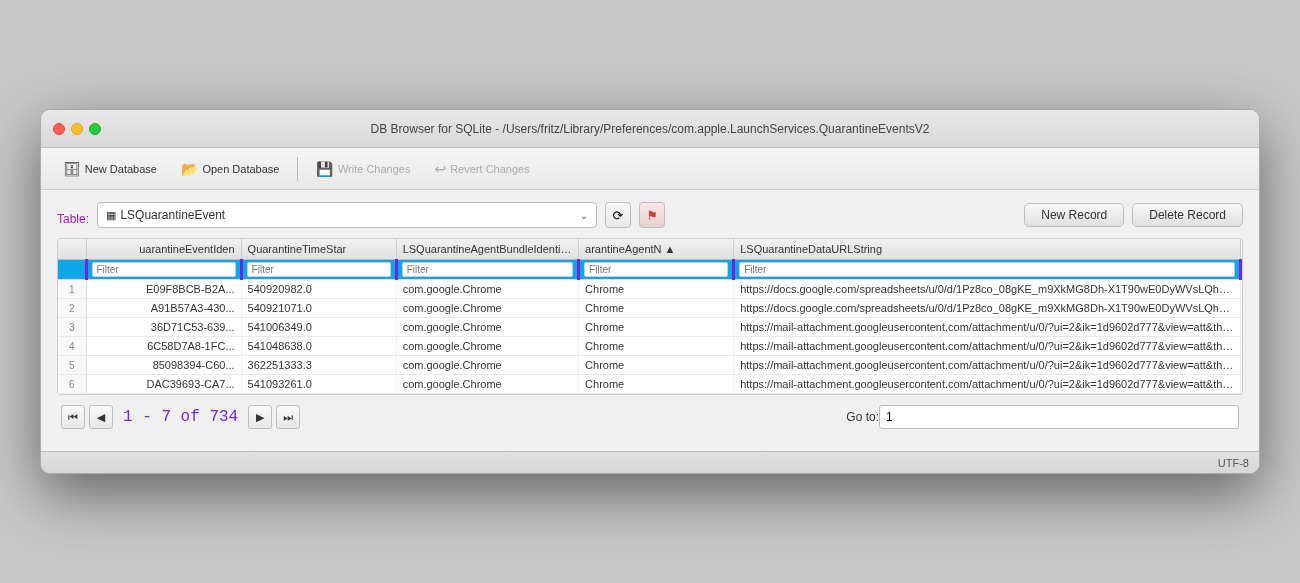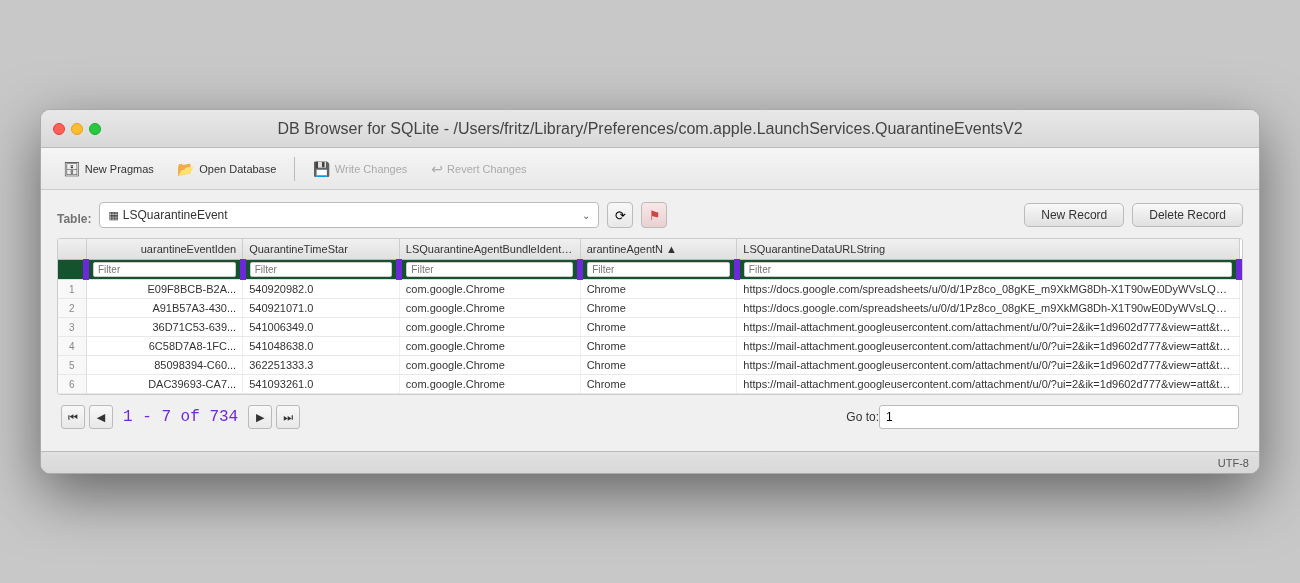--- a/index.html
+++ b/index.html
@@ -39,21 +39,21 @@
       border-radius: 50%;
       cursor: pointer;
     }
     .tl-red { background: #ff5f57; border: 1px solid #e0443e; }
     .tl-yellow { background: #ffbd2e; border: 1px solid #dea123; }
     .tl-green { background: #28c940; border: 1px solid #1aab29; }
     .title-text {
       position: absolute;
       left: 50%;
       transform: translateX(-50%);
-      font-size: 16px;
+      font-size: 12px;
       color: #444;
       white-space: nowrap;
     }
     .toolbar {
       background: linear-gradient(to bottom, #f5f5f5, #e8e8e8);
       border-bottom: 1px solid #ccc;
       height: 42px;
       display: flex;
       align-items: center;
       padding: 0 12px;
@@ -109,22 +109,22 @@
       padding: 12px 16px;
     }
     .table-selector-row {
       display: flex;
       align-items: center;
       margin-bottom: 10px;
       gap: 8px;
     }
     .table-label {
       font-size: 12px;
-      color: #737373;
-      font-weight: 700;
+      color: #a21caf;
+      font-weight: 400;
       display: flex;
       align-items: center;
       gap: 4px;
       margin-top: 7px;
     }
     .table-combo {
       display: flex;
       align-items: center;
       flex: 1;
       max-width: 500px;
@@ -186,23 +186,23 @@
       padding: 4px 6px;
       text-align: left;
       font-weight: 500;
       color: #333;
       white-space: nowrap;
       overflow: hidden;
       text-overflow: ellipsis;
     }
     thead tr th:first-child { width: 28px; text-align: center; color: #666; }
     .filter-row td {
-      background: #14532d;
+      background: #0ea5e9;
       border-bottom: 1px solid #ddd;
-      border-right: 6px solid #6d28d9;
+      border-right: 3px solid #6d28d9;
       padding: 2px 4px;
     }
     .filter-input {
       width: 100%;
       border: 1px solid #ccc;
       border-radius: 2px;
       font-size: 10px;
       padding: 1px 4px;
       background: white;
       color: #333;
@@ -290,21 +290,21 @@
       <div class="tl tl-red"></div>
       <div class="tl tl-yellow"></div>
       <div class="tl tl-green"></div>
     </div>
     <span class="title-text">DB Browser for SQLite - /Users/fritz/Library/Preferences/com.apple.LaunchServices.QuarantineEventsV2</span>
   </div>
 
   <div class="toolbar">
     <button class="toolbar-btn">
       <span class="icon">🗄</span>
-      <span>New Pragmas</span>
+      <span>New Database</span>
     </button>
     <button class="toolbar-btn">
       <span class="icon">📂</span>
       <span>Open Database</span>
     </button>
     <div class="toolbar-separator"></div>
     <button class="toolbar-btn disabled">
       <span class="icon">💾</span>
       <span>Write Changes</span>
     </button>

